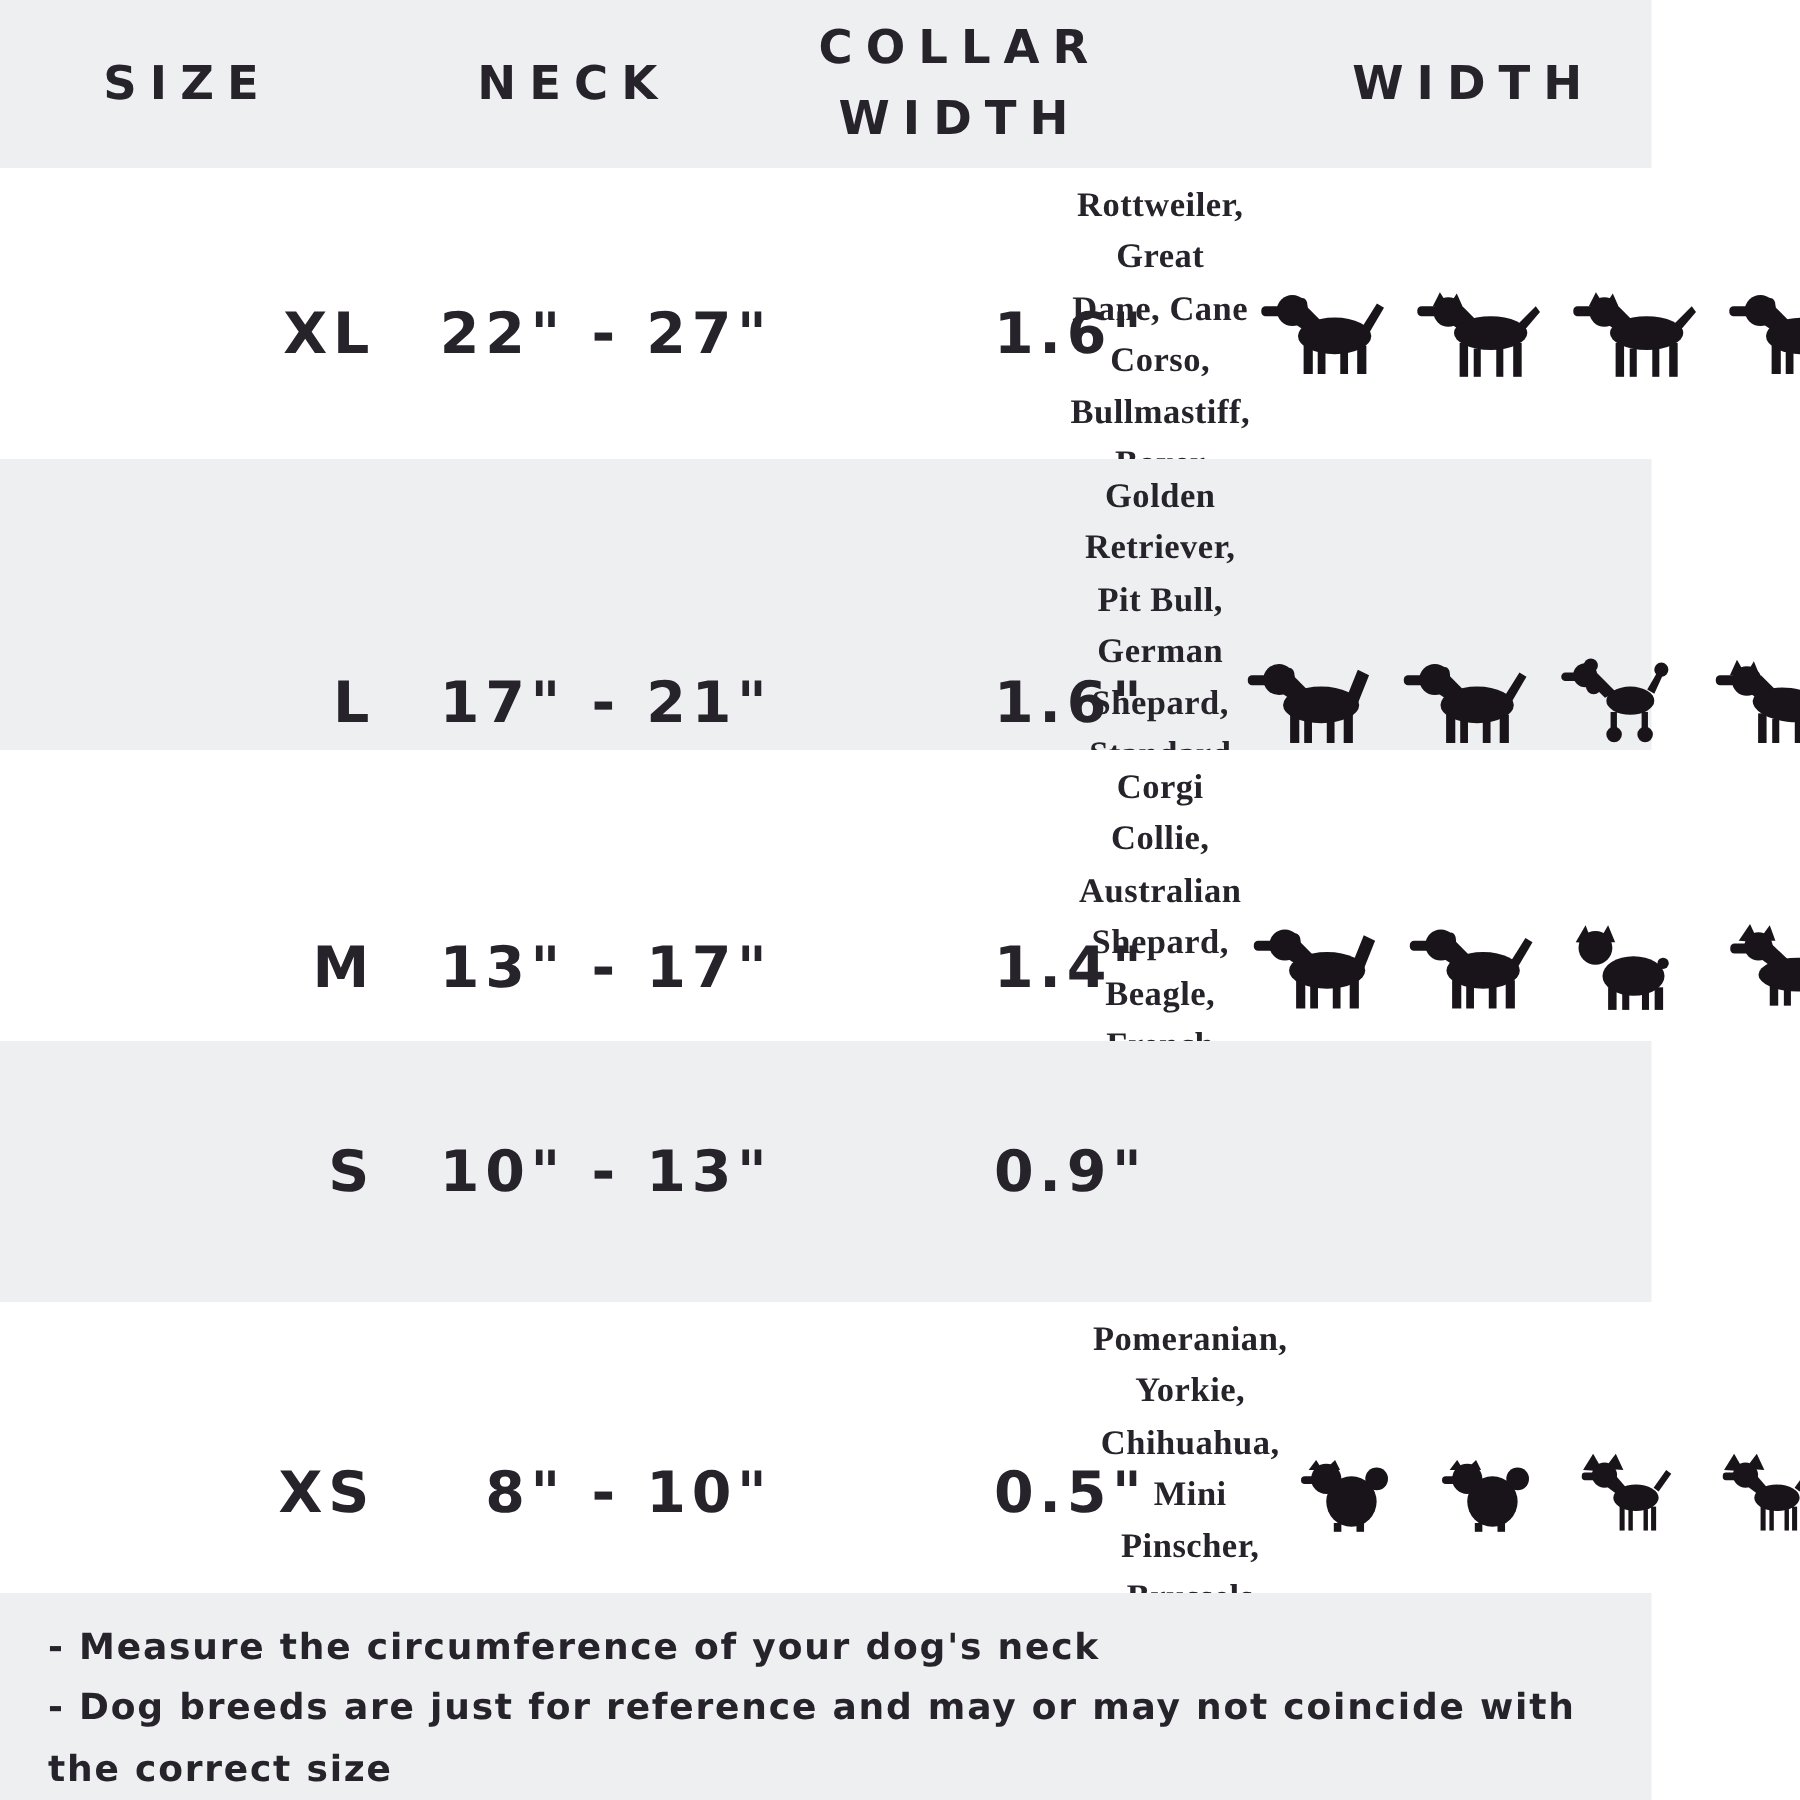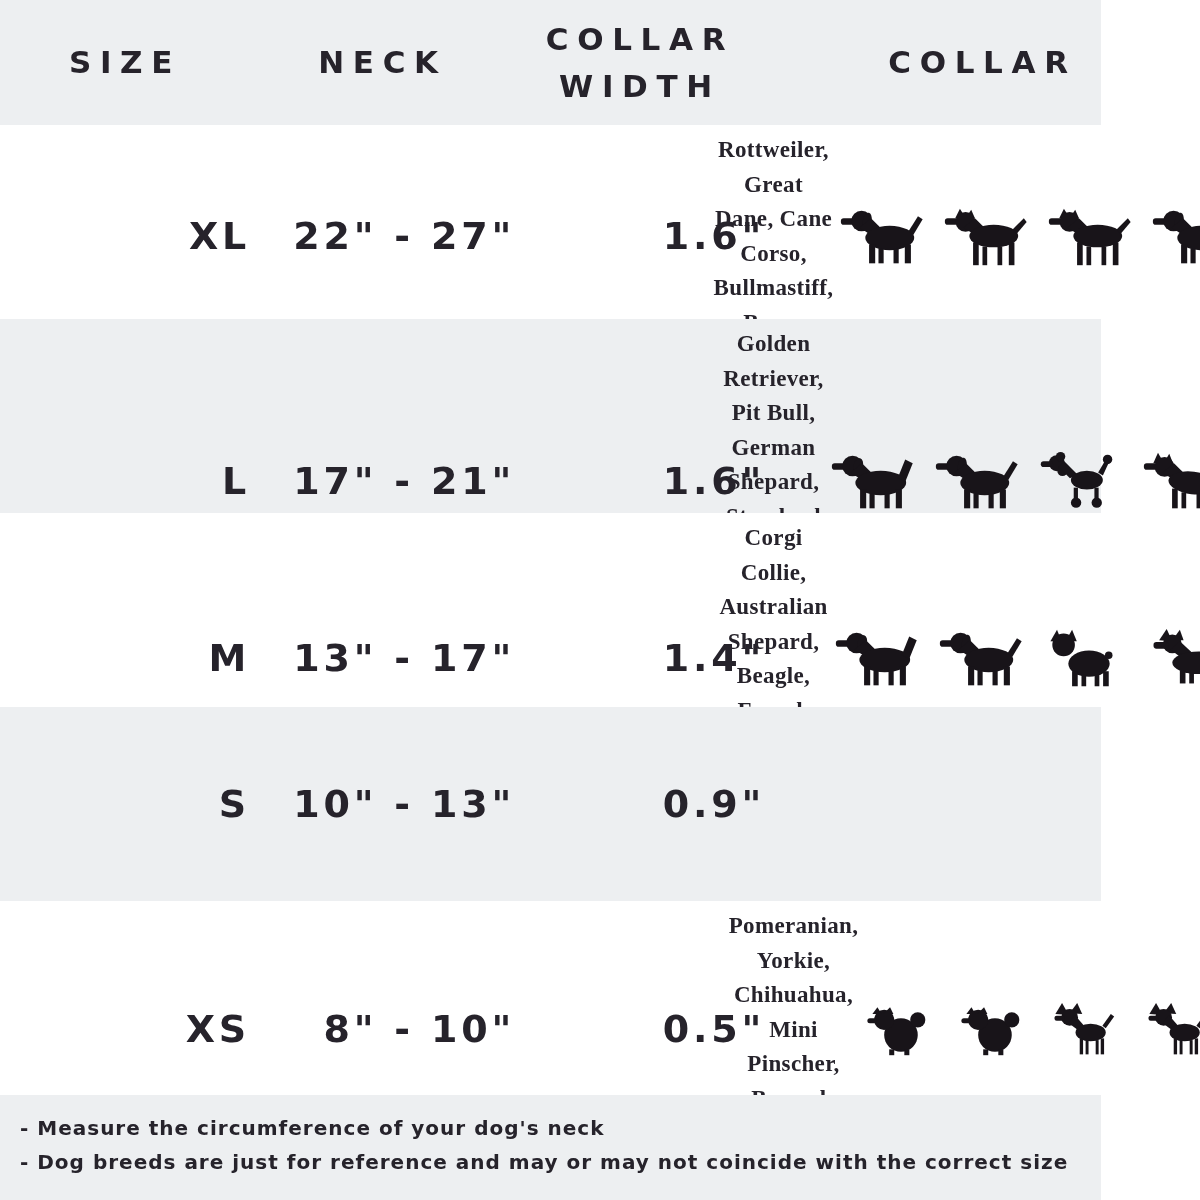--- a/index.html
+++ b/index.html
@@ -31,21 +31,21 @@
   }
   .breeds-text {
     font-size:23px; letter-spacing:0.015em; line-height:1.5;
     text-align:center; max-width:420px;
   }
   .dogs { display:flex; align-items:flex-end; justify-content:center; gap:10px; }
   .dog { width:94px; height:64px; fill:#181419; }
   .dogs.small .dog { width:84px; height:60px; }
 
   .footer { flex:1; padding:16px 0 0 20px; }
-  .note { font-size:20px; letter-spacing:0.05em; line-height:1.7; }
+  .note { font-size:24px; letter-spacing:0.05em; line-height:1.7;margin-left:12px; }
   .defs { position:absolute; width:0; height:0; overflow:hidden; }
 </style>
 </head>
 <body>
 
 <svg class="defs" xmlns="http://www.w3.org/2000/svg">
   <defs>
     <symbol id="dog-large-drop" viewBox="0 0 100 64">
       <rect x="2" y="12" width="16" height="7" rx="3"></rect>
       <circle cx="24" cy="15" r="11"></circle>
@@ -158,21 +158,21 @@
     </symbol>
   </defs>
 </svg>
 
 <div class="chart">
 
   <div class="grid-row header-row band">
     <div class="header-cell">SIZE</div>
     <div class="header-cell">NECK</div>
     <div class="header-cell">COLLAR WIDTH</div>
-    <div class="header-cell">COLLAR</div>
+    <div class="header-cell">WIDTH</div>
   </div>
 
   <div class="grid-row data-row white">
     <div class="cell">XL</div>
     <div class="cell">22" - 27"</div>
     <div class="cell">1.6"</div>
     <div class="breeds-cell">
       <div class="breeds-text">Rottweiler, Great Dane, Cane Corso, Bullmastiff, Boxer</div>
       <div class="dogs">
         <svg class="dog">

